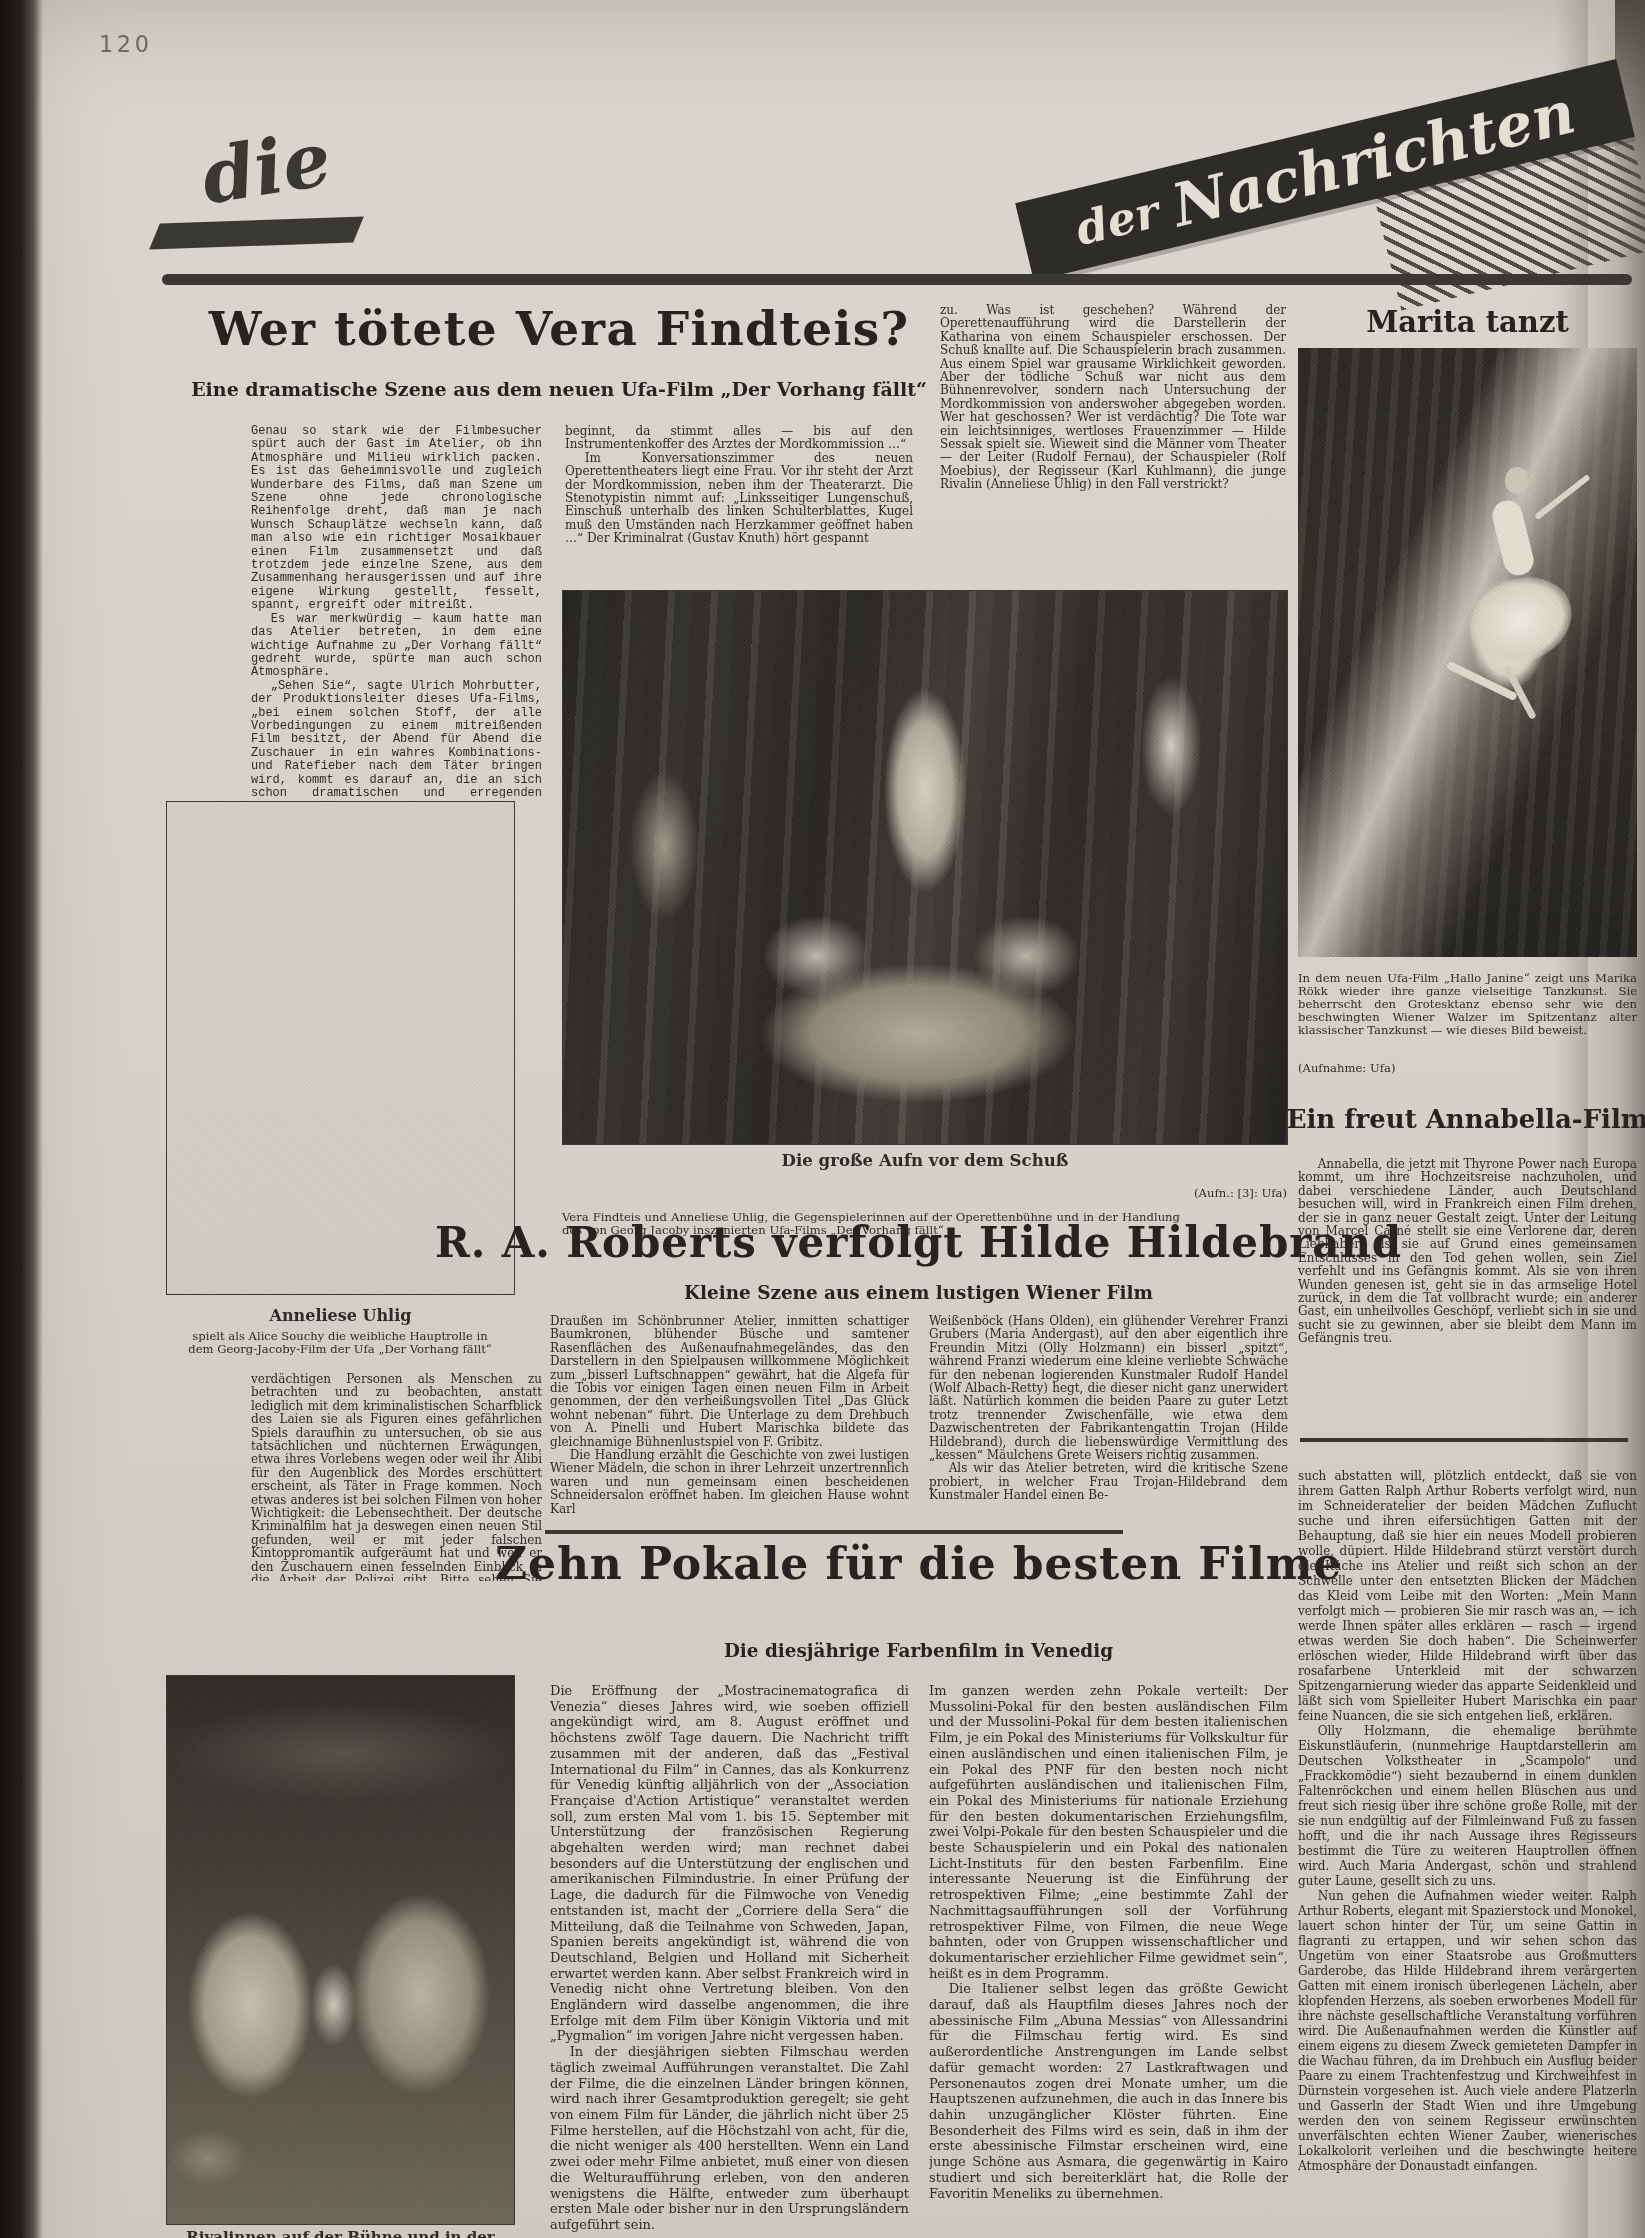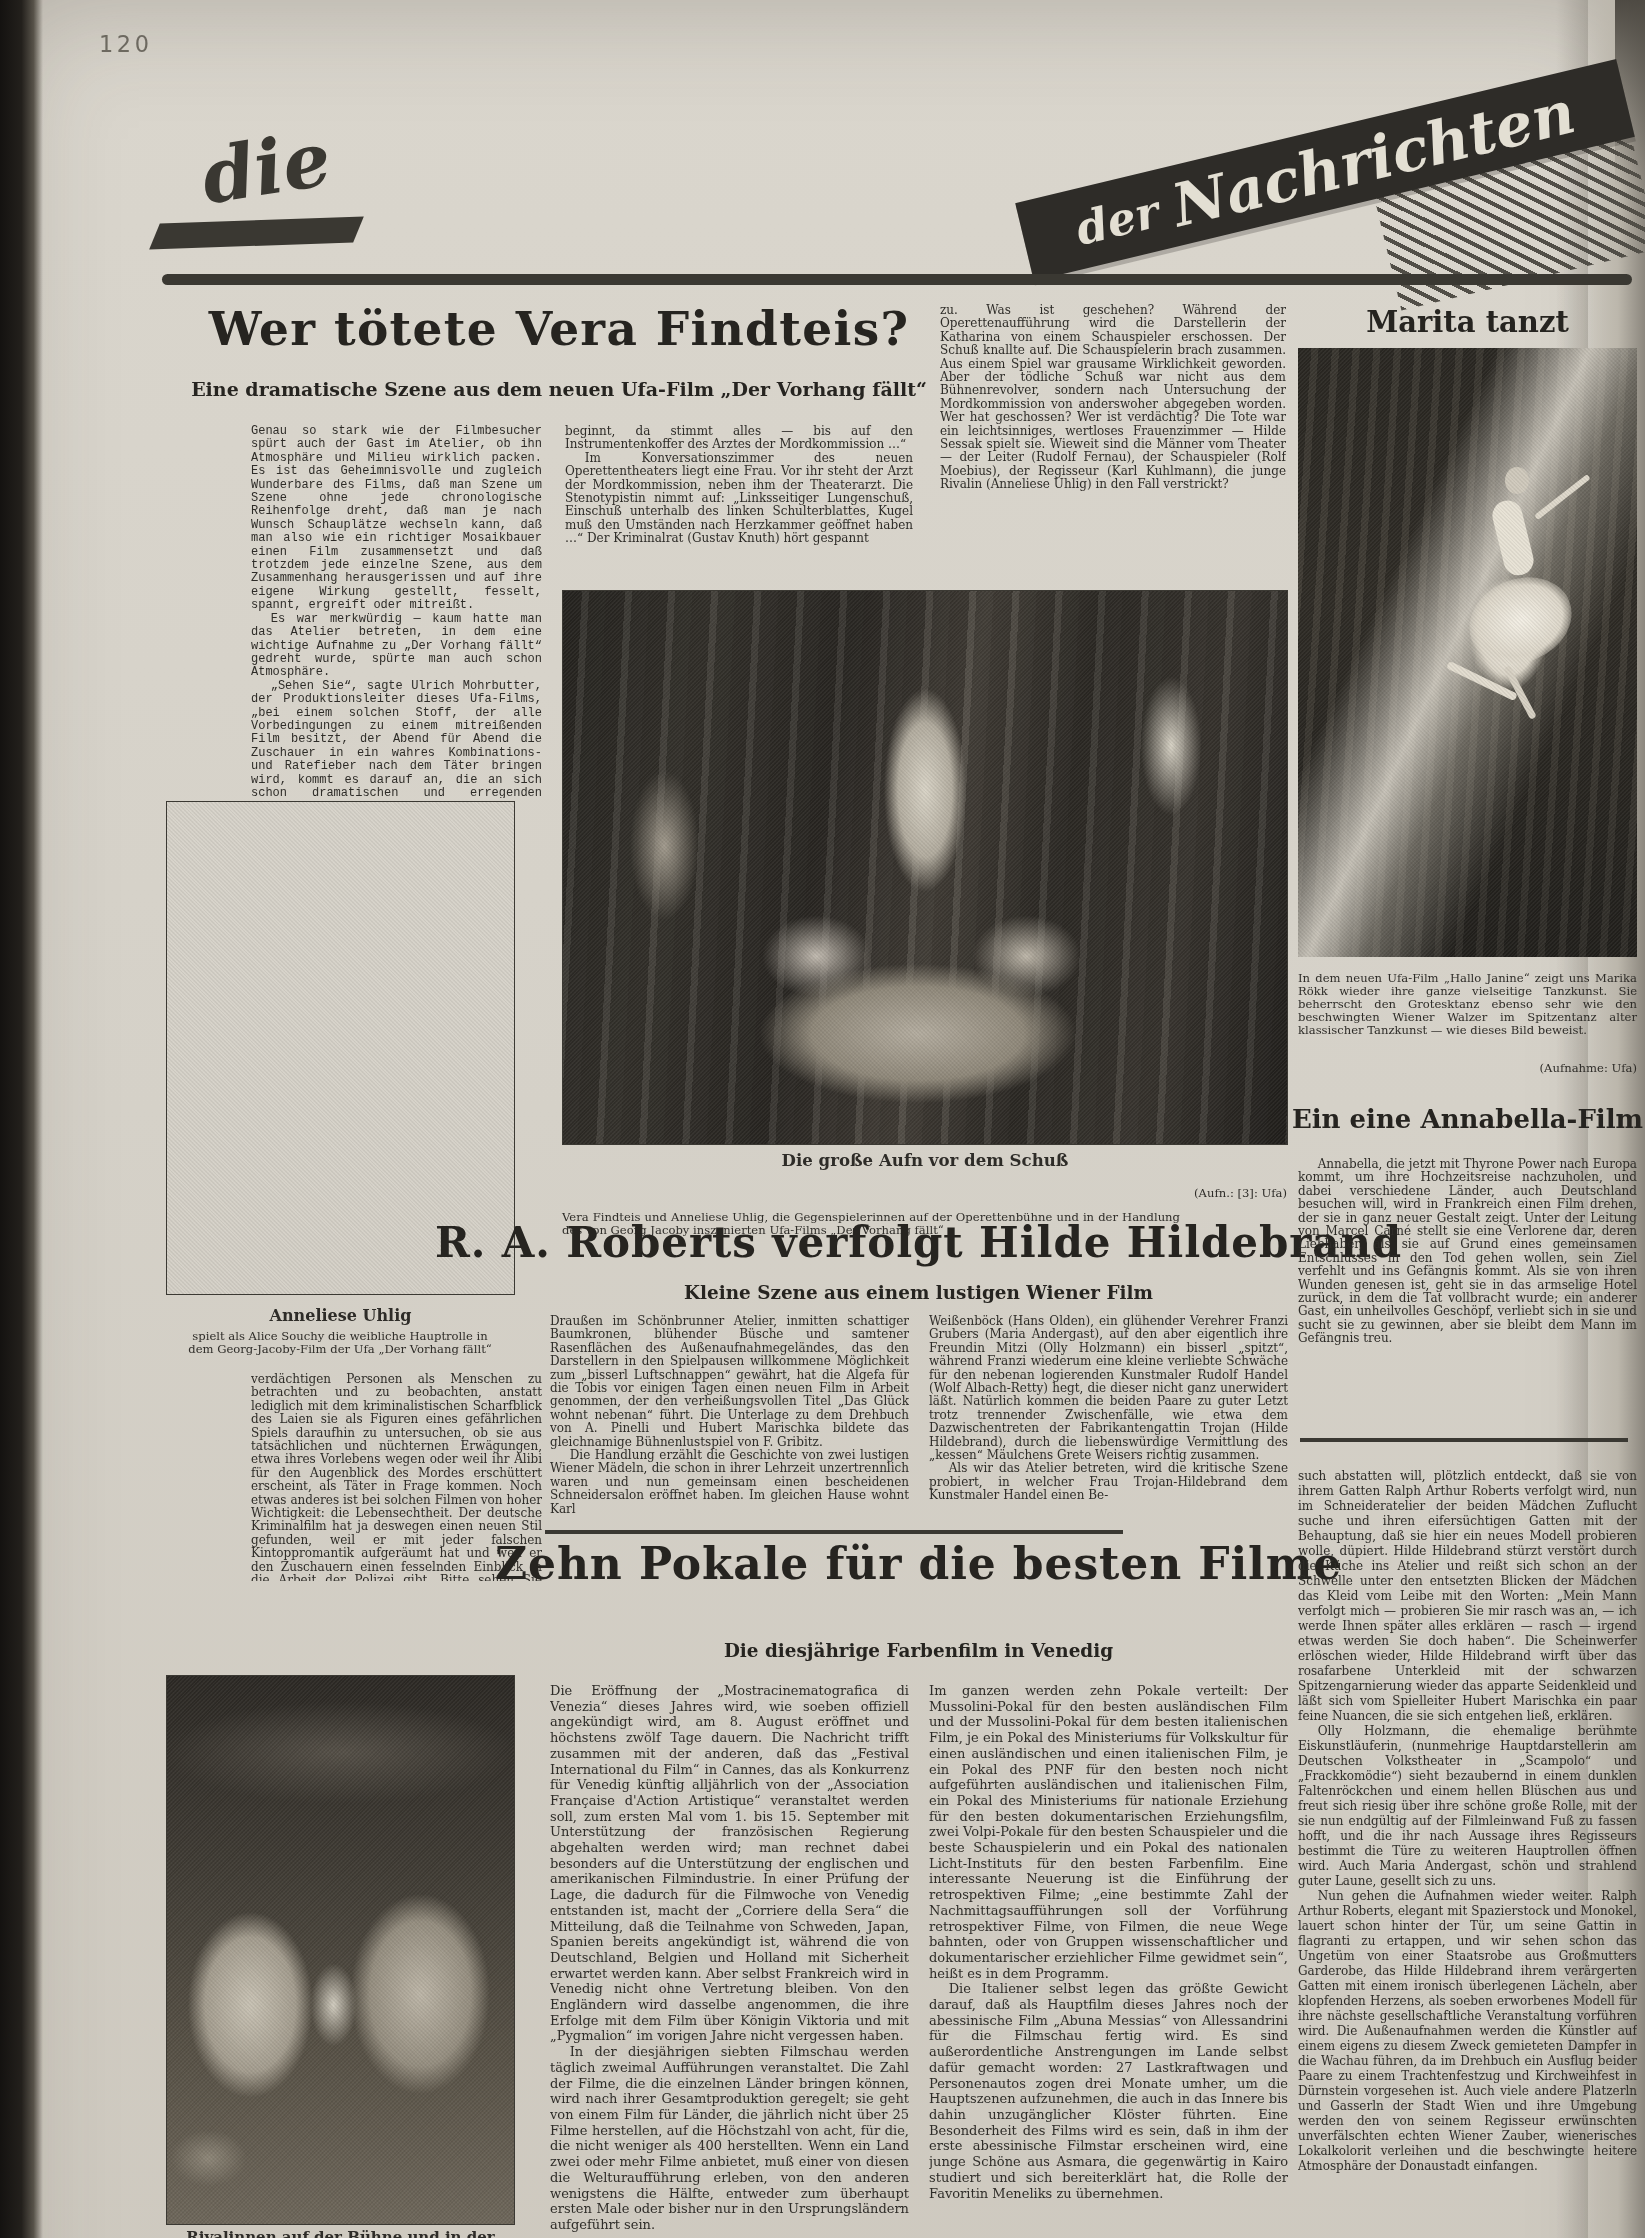--- a/index.html
+++ b/index.html
@@ -123,21 +123,21 @@
 
   
   .cap{font-size:11.6px;line-height:13px;color:#2e2c28;}
   .cap-title{font-weight:bold;text-align:center;}
   #cap1-title{left:166px;top:1309px;width:349px;font-size:16px;}
   #cap1-text{left:184px;top:1330px;width:312px;text-align:center;}
   #capC-title{left:562px;top:1154px;width:726px;font-size:16.6px;}
   #capC-text{left:562px;top:1175px;width:618px;text-align:justify;margin-top:36px;}
   #capC-credit{left:1137px;top:1187px;width:150px;text-align:right;}
   #marita-cap{left:1298px;top:972px;width:339px;text-align:justify;}
-  #marita-credit{left:1298px;top:1062px;width:339px;text-align:right;}
+  #marita-credit{left:1298px;top:1062px;width:339px;}
   #cap2-title{left:166px;top:2231px;width:349px;font-size:15px;}
 </style>
 </head>
 <body>
 
 <div id="sheet">
 
   <div class="abs" id="edge-left"></div>
   <div class="abs" id="edge-right"></div>
   <div class="abs" id="crease-right"></div>
@@ -214,21 +214,21 @@
     <span class="figpart" id="d-skirt"></span>
     <span class="figpart" id="d-torso"></span>
     <span class="figpart" id="d-head"></span>
     <span class="figpart" id="d-leg1"></span>
     <span class="figpart" id="d-leg2"></span>
     <span class="figpart" id="d-arm"></span>
   </div>
   <div class="abs cap" id="marita-cap">In dem neuen Ufa-Film „Hallo Janine“ zeigt uns Marika Rökk wieder ihre ganze vielseitige Tanzkunst. Sie beherrscht den Grotesktanz ebenso sehr wie den beschwingten Wiener Walzer im Spitzentanz alter klassischer Tanzkunst — wie dieses Bild beweist.</div>
   <div class="abs cap" id="marita-credit">(Aufnahme: Ufa)</div>
 
-  <div class="abs h-center headline" id="annabella-title">Ein eine Annabella-Film</div>
+  <div class="abs h-center headline" id="annabella-title">Ein freut Annabella-Film</div>
   <div class="abs col" id="annabella-body">
     <p class="ind">Annabella, die jetzt mit Thyrone Power nach Europa kommt, um ihre Hochzeitsreise nachzuholen, und dabei verschiedene Länder, auch Deutschland besuchen will, wird in Frankreich einen Film drehen, der sie in ganz neuer Gestalt zeigt. Unter der Leitung von Marcel Carné stellt sie eine Verlorene dar, deren Liebhaber, als sie auf Grund eines gemeinsamen Entschlusses in den Tod gehen wollen, sein Ziel verfehlt und ins Gefängnis kommt. Als sie von ihren Wunden genesen ist, geht sie in das armselige Hotel zurück, in dem die Tat vollbracht wurde; ein anderer Gast, ein unheilvolles Geschöpf, verliebt sich in sie und sucht sie zu gewinnen, aber sie bleibt dem Mann im Gefängnis treu.</p>
   </div>
 
   <div class="abs" id="rule-right"></div>
 
   <div class="abs col" id="right-cont" style="line-height:15px;">
     <p>such abstatten will, plötzlich entdeckt, daß sie von ihrem Gatten Ralph Arthur Roberts verfolgt wird, nun im Schneideratelier der beiden Mädchen Zuflucht suche und ihren eifersüchtigen Gatten mit der Behauptung, daß sie hier ein neues Modell probieren wolle, düpiert. Hilde Hildebrand stürzt verstört durch die Küche ins Atelier und reißt sich schon an der Schwelle unter den entsetzten Blicken der Mädchen das Kleid vom Leibe mit den Worten: „Mein Mann verfolgt mich — probieren Sie mir rasch was an, — ich werde Ihnen später alles erklären — rasch — irgend etwas werden Sie doch haben“. Die Scheinwerfer erlöschen wieder, Hilde Hildebrand wirft über das rosafarbene Unterkleid mit der schwarzen Spitzengarnierung wieder das apparte Seidenkleid und läßt sich vom Spielleiter Hubert Marischka ein paar feine Nuancen, die sie sich entgehen ließ, erklären.</p>
     <p class="ind">Olly Holzmann, die ehemalige berühmte Eiskunstläuferin, (nunmehrige Hauptdarstellerin am Deutschen Volkstheater in „Scampolo“ und „Frackkomödie“) sieht bezaubernd in einem dunklen Faltenröckchen und einem hellen Blüschen aus und freut sich riesig über ihre schöne große Rolle, mit der sie nun endgültig auf der Filmleinwand Fuß zu fassen hofft, und die ihr nach Aussage ihres Regisseurs bestimmt die Türe zu weiteren Hauptrollen öffnen wird. Auch Maria Andergast, schön und strahlend guter Laune, gesellt sich zu uns.</p>
     <p class="ind">Nun gehen die Aufnahmen wieder weiter. Ralph Arthur Roberts, elegant mit Spazierstock und Monokel, lauert schon hinter der Tür, um seine Gattin in flagranti zu ertappen, und wir sehen schon das Ungetüm von einer Staatsrobe aus Großmutters Garderobe, das Hilde Hildebrand ihrem verärgerten Gatten mit einem ironisch überlegenen Lächeln, aber klopfenden Herzens, als soeben erworbenes Modell für ihre nächste gesellschaftliche Veranstaltung vorführen wird. Die Außenaufnahmen werden die Künstler auf einem eigens zu diesem Zweck gemieteten Dampfer in die Wachau führen, da im Drehbuch ein Ausflug beider Paare zu einem Trachtenfestzug und Kirchweihfest in Dürnstein vorgesehen ist. Auch viele andere Platzerln und Gasserln der Stadt Wien und ihre Umgebung werden den von seinem Regisseur erwünschten unverfälschten echten Wiener Zauber, wienerisches Lokalkolorit verleihen und die beschwingte heitere Atmosphäre der Donaustadt einfangen.</p>

